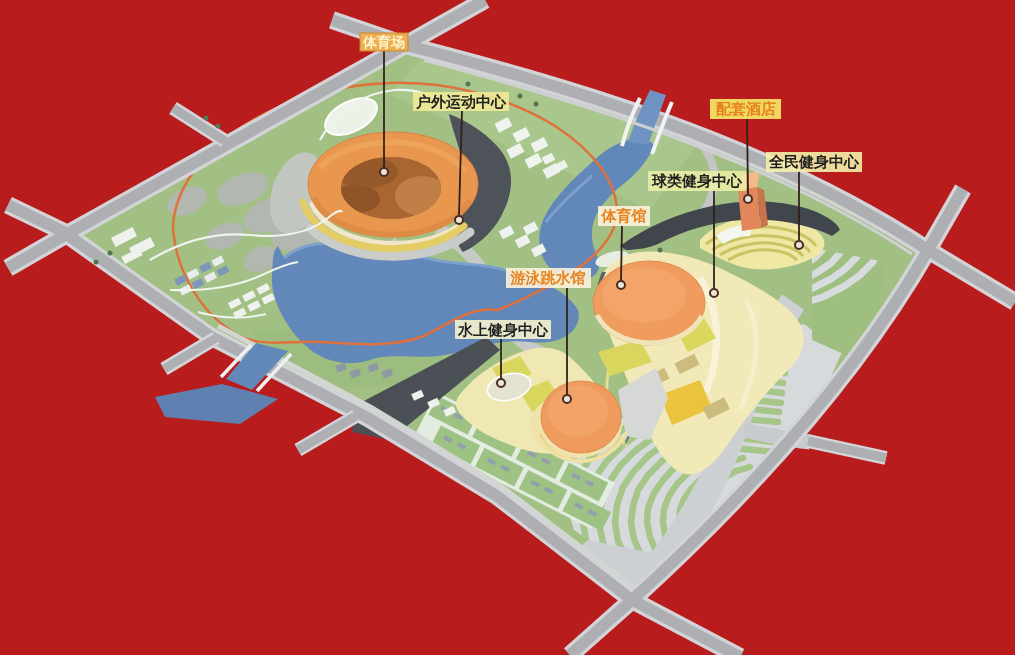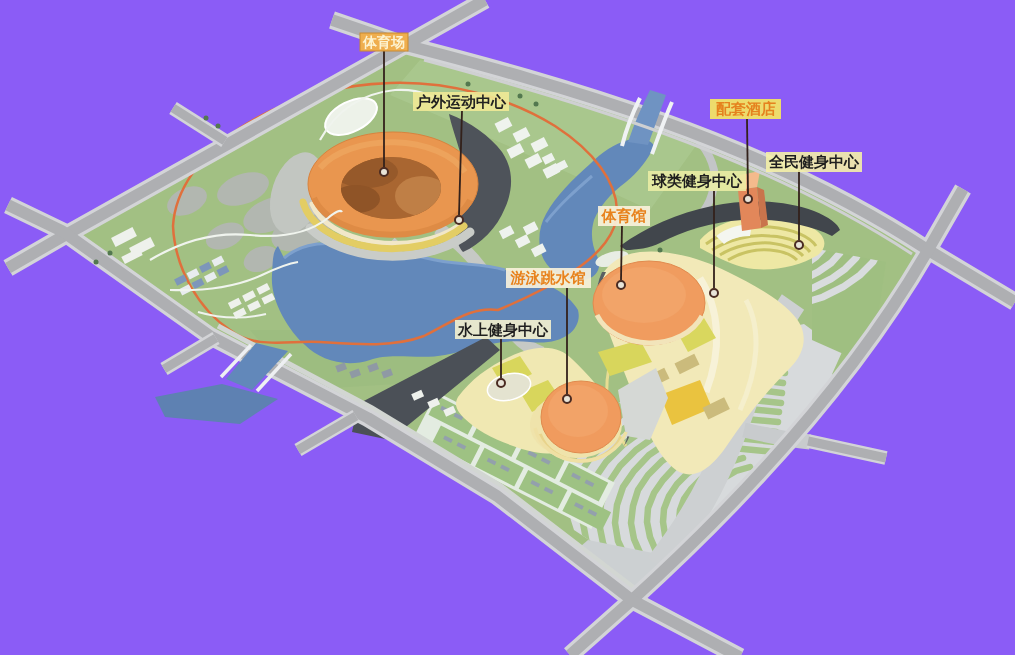--- a/index.html
+++ b/index.html
@@ -1,16 +1,16 @@
 <!DOCTYPE html>
 <html><head>
 <meta charset="utf-8">
 <style>
   html,body{margin:0;padding:0;background:#ffffff;}
-  .wrap{position:relative;width:1015px;height:655px;overflow:hidden;background:#8b5cf6;
+  .wrap{position:relative;width:1015px;height:655px;overflow:hidden;background:#b91c1c;
         font-family:"Liberation Sans",sans-serif;}
   svg{position:absolute;left:0;top:0;}
   text{font-family:"Liberation Sans",sans-serif;font-weight:bold;}
 </style>
 </head>
 <body>
 <div class="wrap">
 <svg width="1015" height="655" viewBox="0 0 1015 655">
 
   <path d="M 62,231 L 405,45 C 560,85 760,140 928,250 Q 830,420 632,600 L 497,496 L 368,418 L 210,336 Z" fill="#a2c083"></path>

